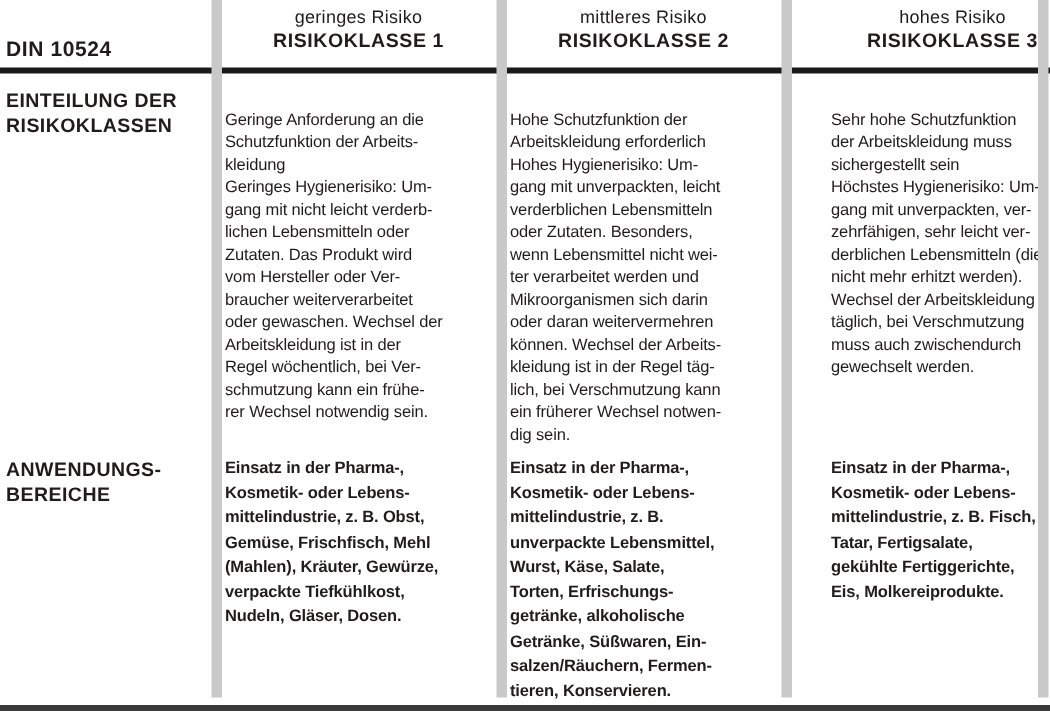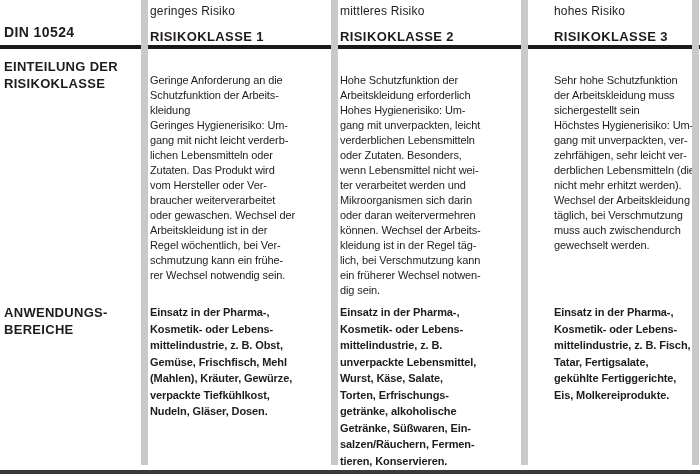--- a/index.html
+++ b/index.html
@@ -16,23 +16,23 @@
     background:#c9c9c9;z-index:2;
   }
   .rule{position:absolute;left:0;width:700px;background:#1a1a1a;z-index:1;}
   .header-rule{top:45px;height:4px;}
   .bottom-rule{top:470px;height:4px;background:#3a3a3a;}
   .din{
     position:absolute;left:4px;top:24px;
     font-size:14px;font-weight:bold;letter-spacing:.4px;
     white-space:pre-line;
   }
-  .hcell{position:absolute;top:4px;}
+  .hcell{position:absolute;top:4px;text-align:center;}
   .hcell .risk{font-size:12px;line-height:14px;letter-spacing:.2px;}
-  .hcell .klass{font-size:13px;font-weight:bold;line-height:17px;letter-spacing:.4px;margin-top:10px;}
+  .hcell .klass{font-size:13px;font-weight:bold;line-height:17px;letter-spacing:.4px;margin-top:0;}
   .rowlabel{
     position:absolute;left:4px;
     font-size:13px;font-weight:bold;line-height:17px;letter-spacing:.3px;
     white-space:pre-line;
   }
   .cell{
     position:absolute;
     font-size:11px;line-height:15px;letter-spacing:-.1px;
     white-space:pre-line;
   }
@@ -65,21 +65,21 @@
   <div class="hcell c2">
     <div class="risk">mittleres Risiko</div>
     <div class="klass">RISIKOKLASSE 2</div>
   </div>
   <div class="hcell c3">
     <div class="risk">hohes Risiko</div>
     <div class="klass">RISIKOKLASSE 3</div>
   </div>
 
   <div class="rowlabel" style="top:58px">EINTEILUNG DER
-RISIKOKLASSE</div>
+RISIKOKLASSEN</div>
   <div class="rowlabel" style="top:304px">ANWENDUNGS-
 BEREICHE</div>
 
   <div class="cell c1" style="top:58px">
     <span class="lead">Geringe Anforderung an die
 Schutzfunktion der Arbeits-
 kleidung</span><span>Geringes Hygienerisiko: Um-
 gang mit nicht leicht verderb-
 lichen Lebensmitteln oder
 Zutaten. Das Produkt wird

